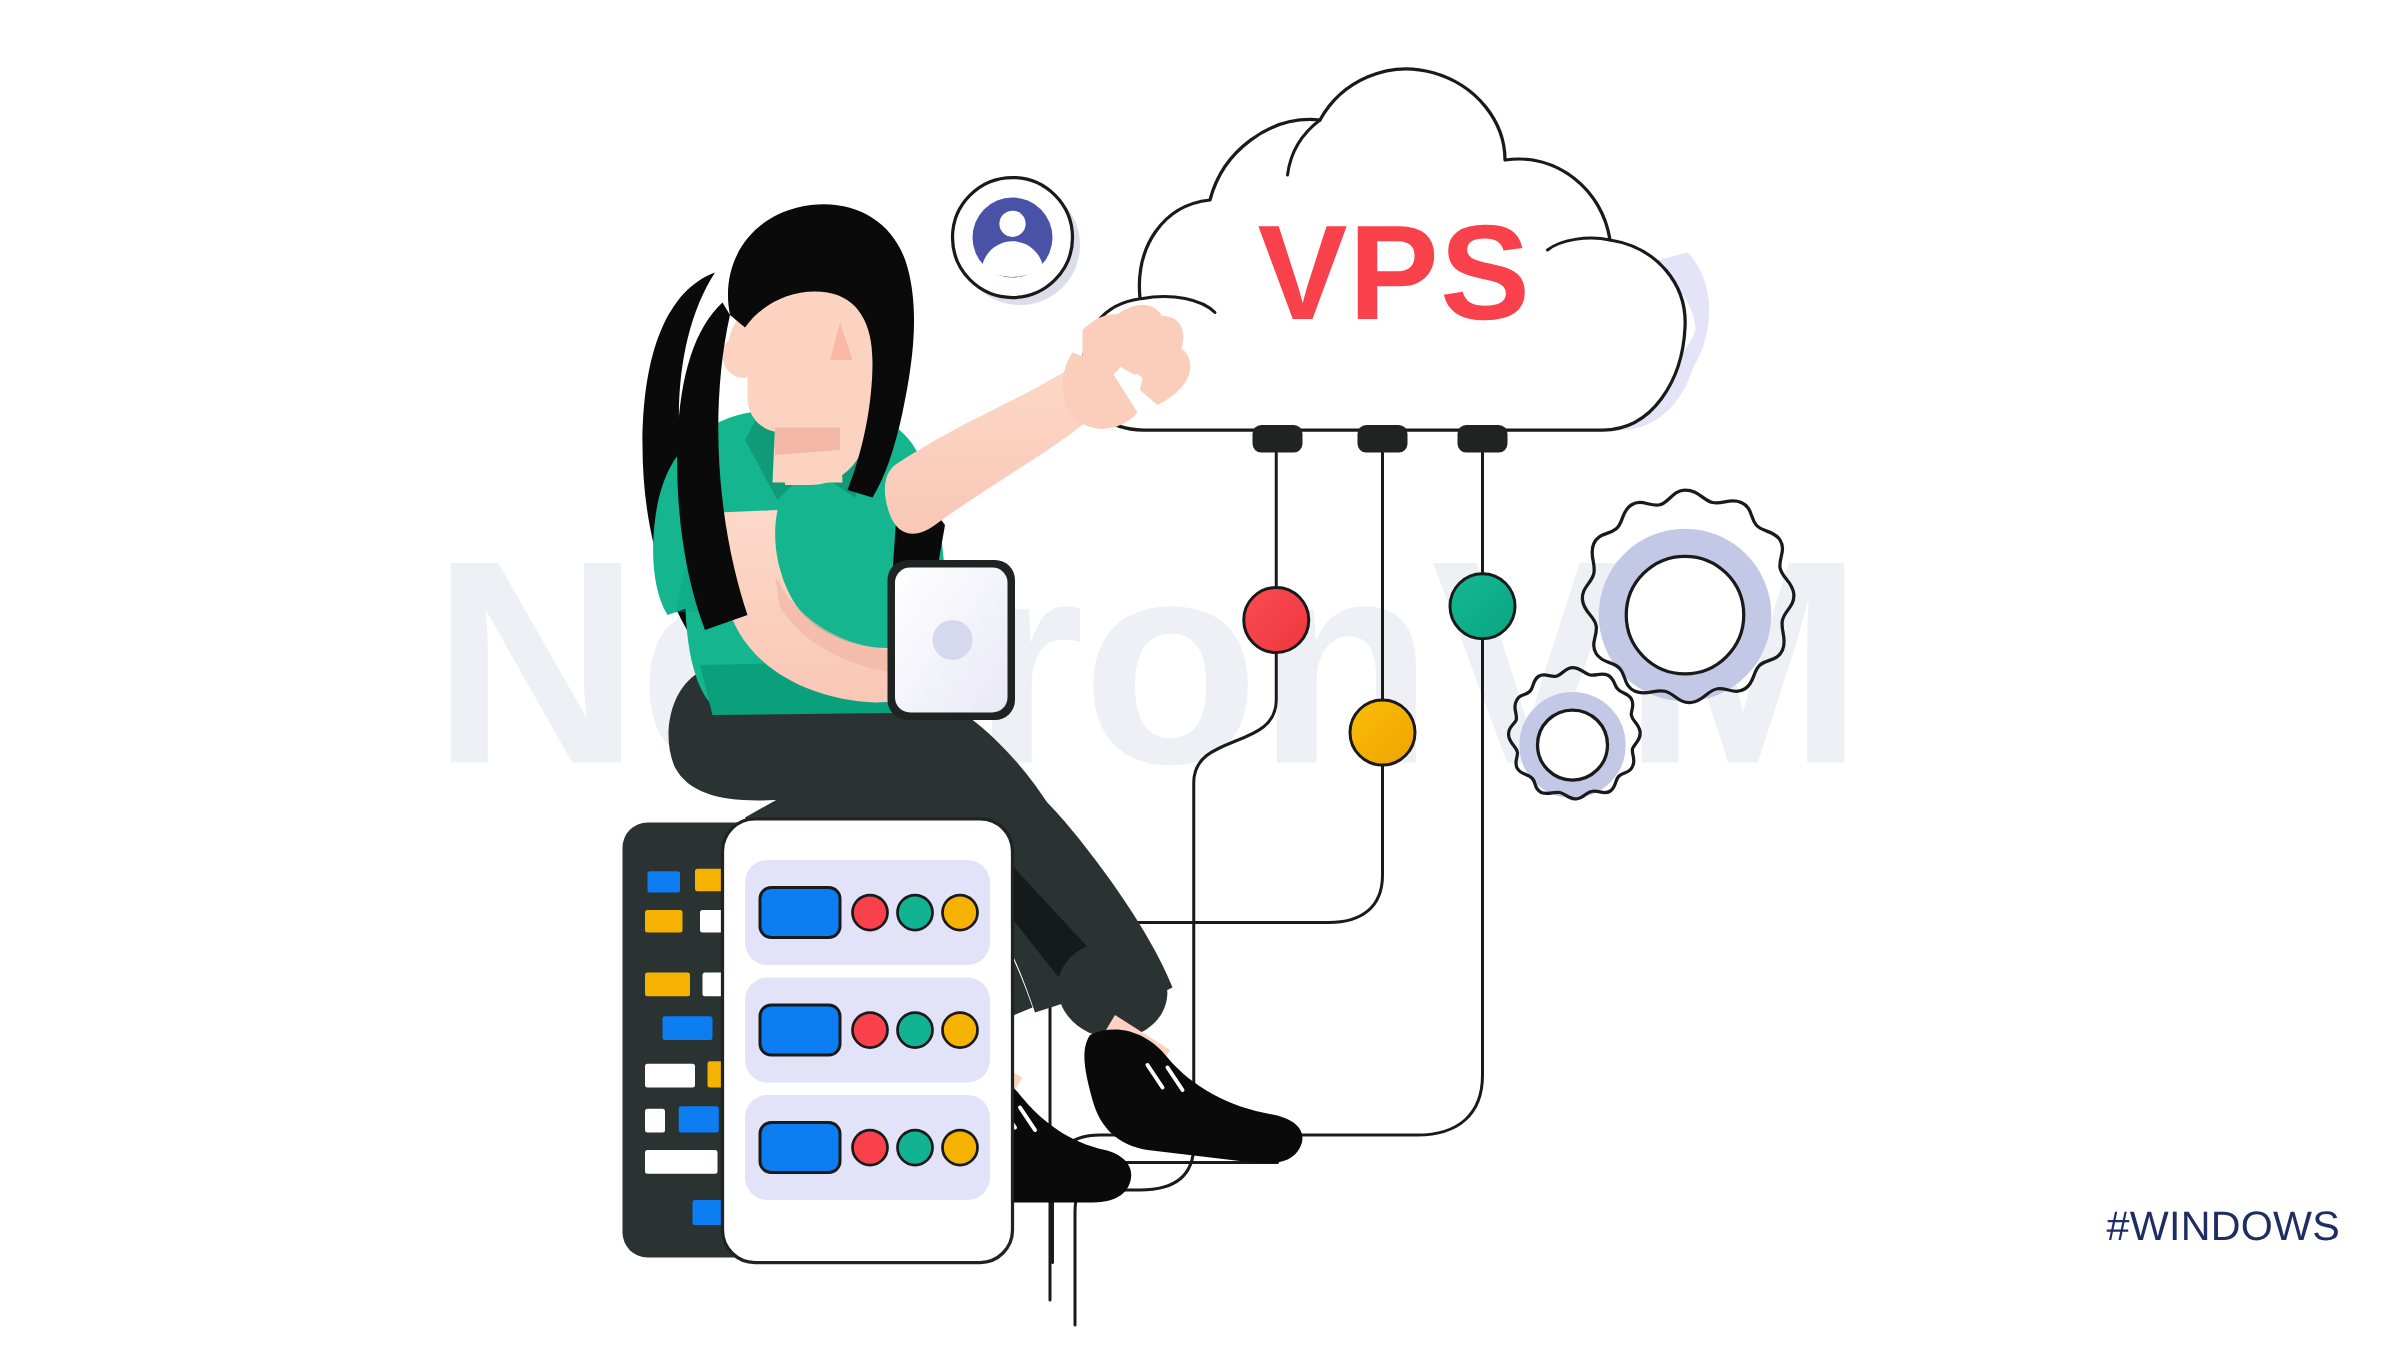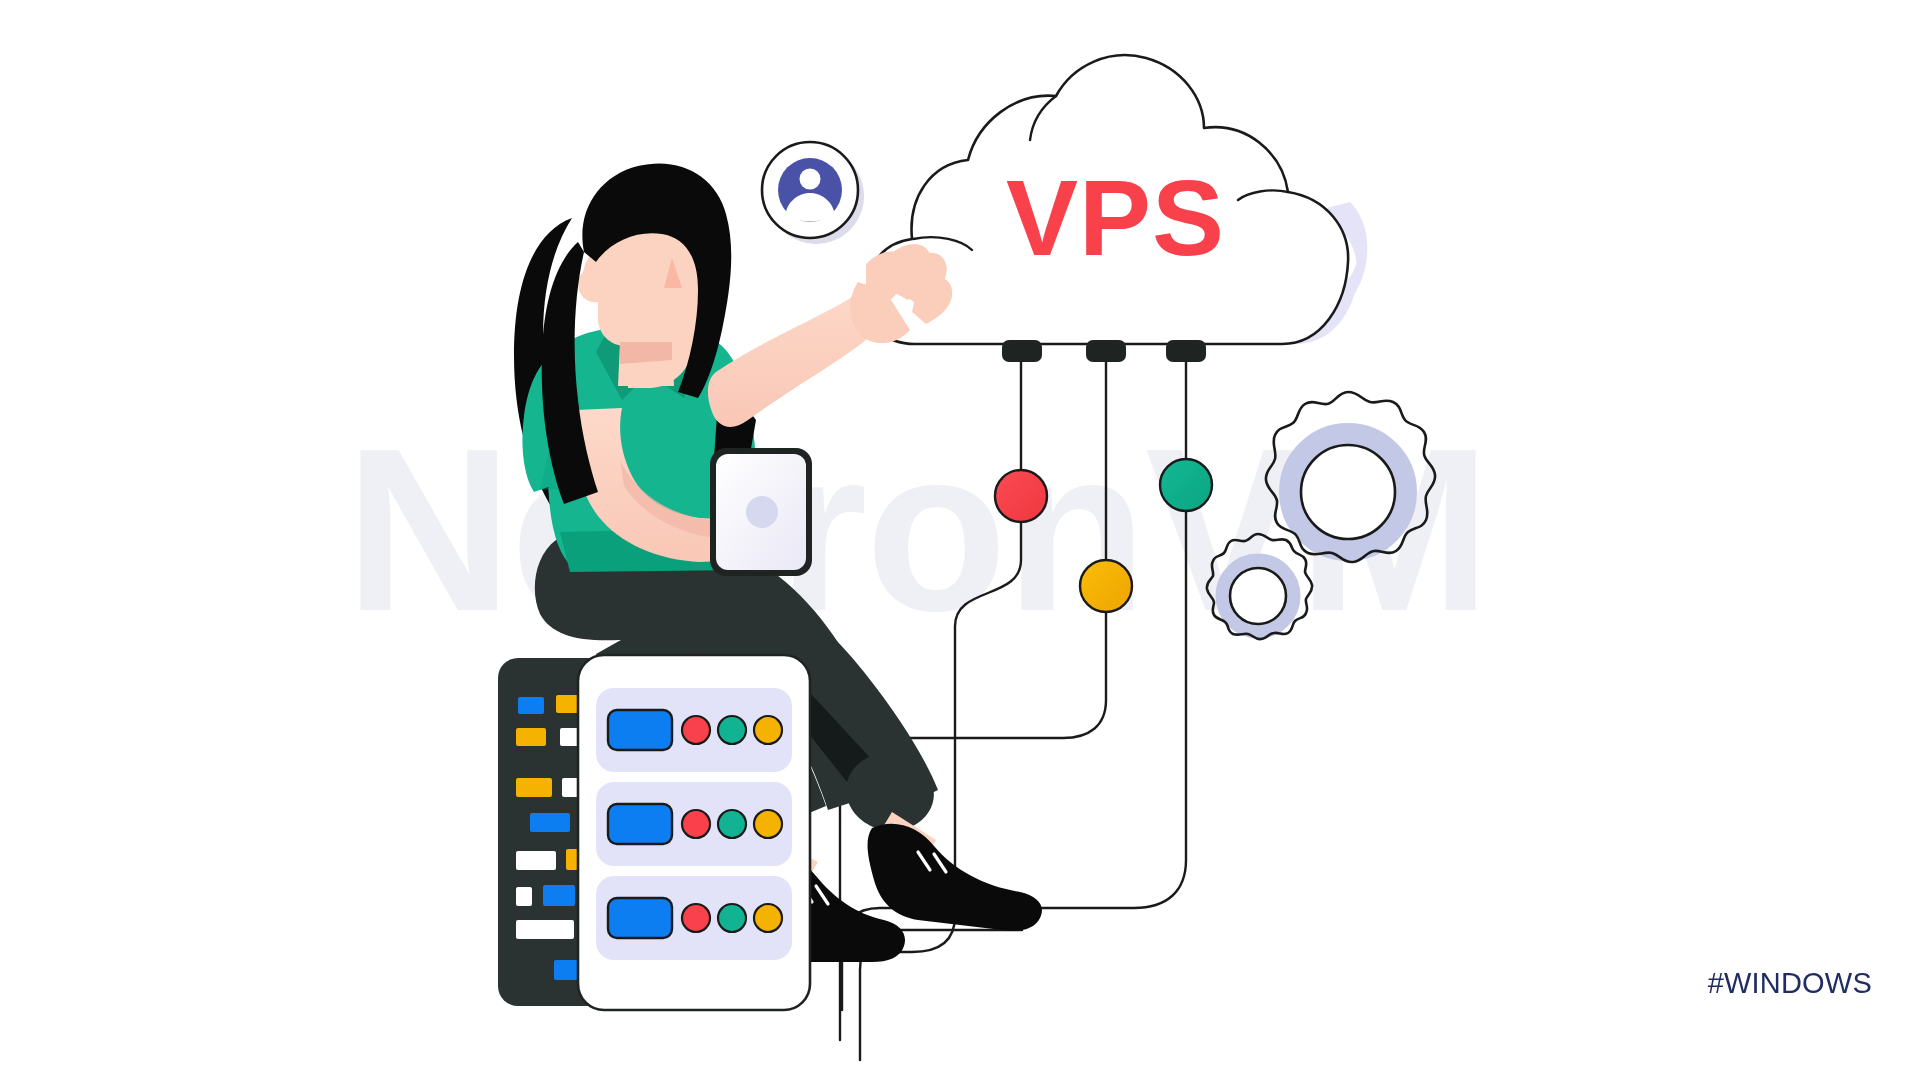--- a/index.html
+++ b/index.html
@@ -26,21 +26,21 @@
     position: absolute;
     left: 0; top: 0;
     width: 1920px;
     height: 1080px;
   }
   .hashtag {
     position: absolute;
     right: 48px;
     bottom: 80px;
     font-family: "Liberation Sans", sans-serif;
-    font-size: 29px;
+    font-size: 33px;
     font-weight: 400;
     letter-spacing: 0.2px;
     color: #1f2d63;
     white-space: nowrap;
     user-select: none;
   }
   .vps-label {
     font-family: "Liberation Sans", sans-serif;
     font-weight: bold;
     font-size: 108px;

